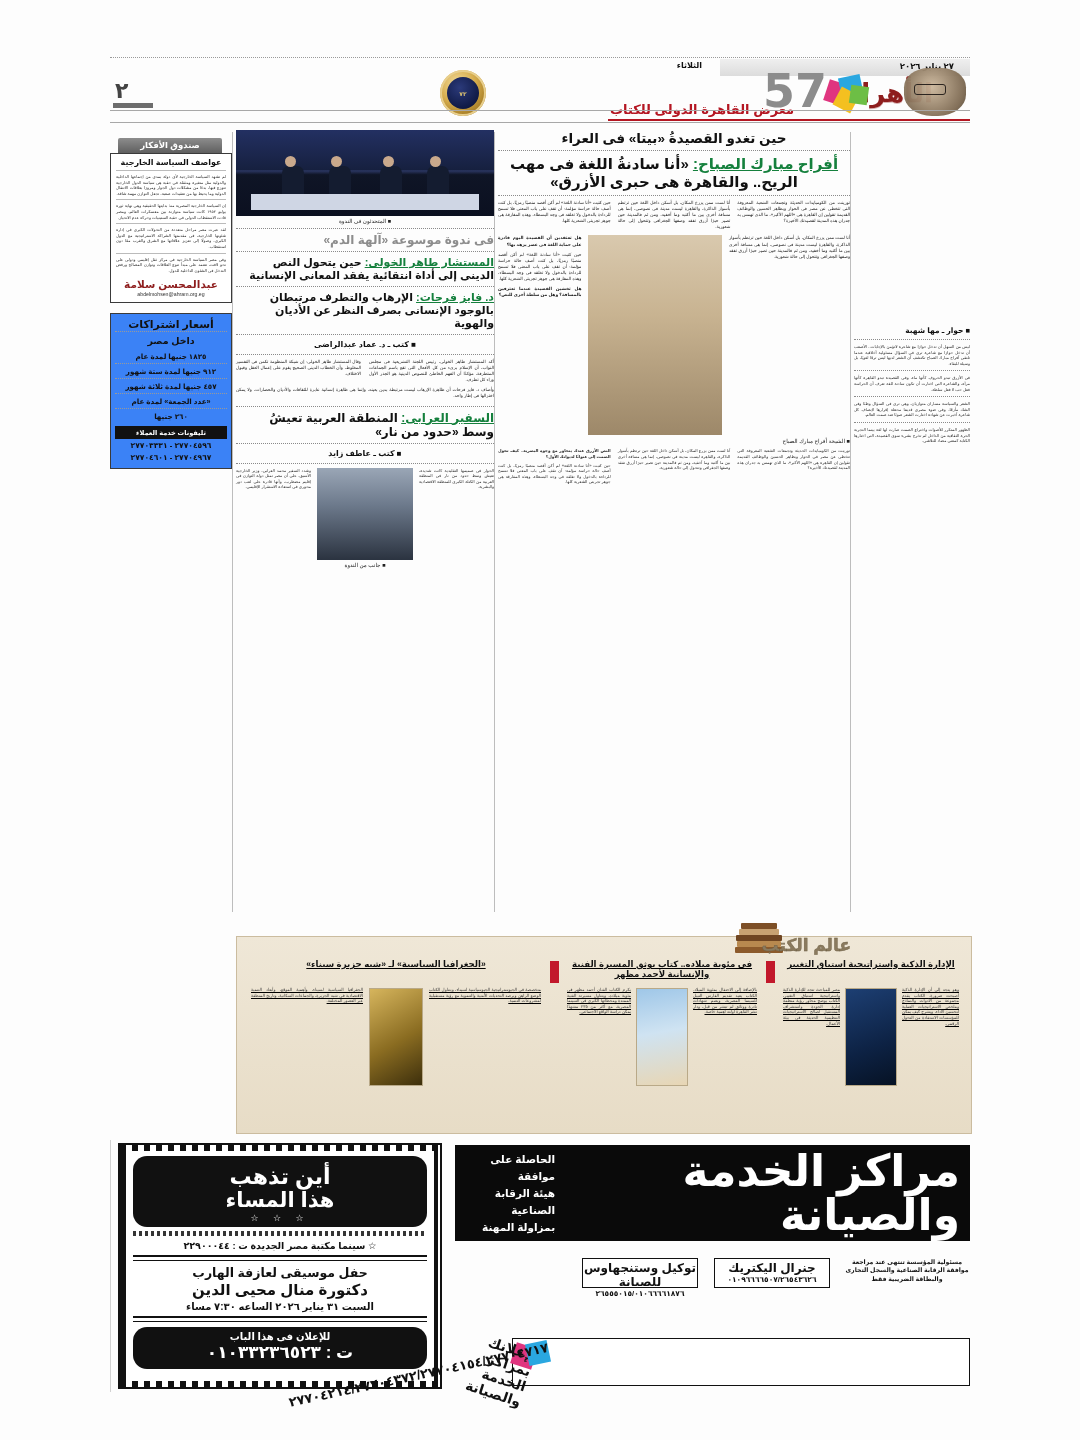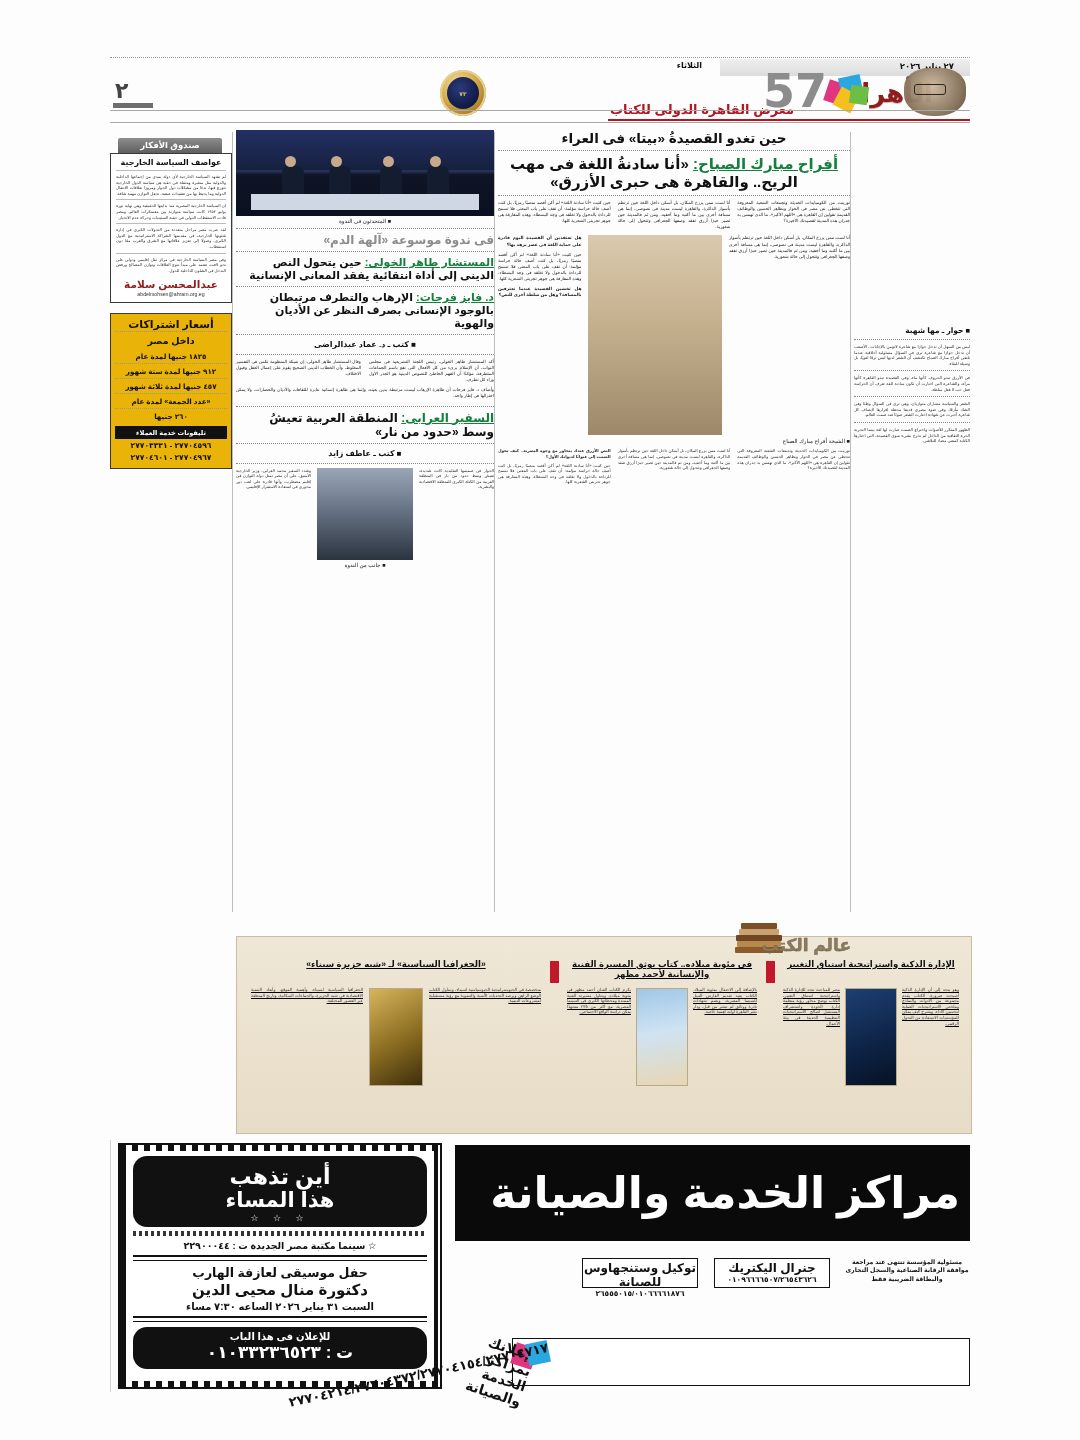--- a/index.html
+++ b/index.html
@@ -91,21 +91,21 @@
     color:#fff;font-size:8.5px;font-weight:bold;line-height:15px;text-align:center;
     border-radius:2px 2px 0 0;
   }
   .ideas-box{border:1px solid #3a3a3a;padding:4px 5px 5px;margin-top:0;background:#fff;}
   .ideas-title{font-size:8px;font-weight:bold;text-align:center;color:#111;margin-bottom:3px;}
   .ideas-sep{border-top:1px solid #bbb;margin:3px 0;}
   .author-name{font-size:10.5px;font-weight:bold;text-align:center;color:#8e1d1d;margin-top:5px;}
   .author-mail{font-size:5.2px;text-align:center;color:#333;margin-top:1px;}
 
   
-  .subs{border:1px solid #3a3a3a;margin-top:10px;background:#eab308;padding:4px 4px 5px;}
+  .subs{border:1px solid #3a3a3a;margin-top:10px;background:#3b82f6;padding:4px 4px 5px;}
   .subs-h{font-size:11px;font-weight:bold;text-align:center;color:#111;}
   .subs-row{font-size:7.2px;font-weight:bold;text-align:center;color:#111;padding:2.5px 0;border-top:1px dotted #999;}
   .subs-row.first{border-top:none;}
   .subs-inmasr{font-size:9.5px;font-weight:bold;text-align:center;color:#111;padding:3px 0;border-top:1px dotted #999;}
   .subs-black{background:#111;color:#fff;font-size:6.6px;font-weight:bold;text-align:center;padding:2.5px 0;margin-top:3px;}
   .subs-tel{font-size:7.6px;font-weight:bold;text-align:center;color:#111;padding:1.5px 0;letter-spacing:.3px;}
 
   
   .kicker{color:#15803d;font-weight:bold;text-decoration:underline;}
   .hl-main{font-size:13.5px;font-weight:bold;color:#111;text-align:center;}
@@ -448,20 +448,25 @@
         <div class="ad-dbl"></div>
         <div class="ad-bot">
           <div class="a">للإعلان فى هذا الباب</div>
           <div class="b">ت : ٠١٠٣٣٢٣٦٥٢٣</div>
         </div>
       </div>
     </div>
 
     <div class="ad-banner ar">
       <div class="big">مراكز الخدمة والصيانة</div>
+      <div class="side">
+        <div>الحاصلة على موافقة</div>
+        <div>هيئة الرقابة الصناعية</div>
+        <div>بمزاولة المهنة</div>
+      </div>
     </div>
 
     <div class="cert-row ar">
       <div class="cert" style="right:140px;top:0;width:116px;height:30px;padding-top:2px">
         <div class="n">جنرال اليكتريك</div>
         <div class="p">٠١٠٩٦٦٦٦٥٠٧/٢٦٥٤٣٦٢٦</div>
       </div>
       <div class="cert" style="right:272px;top:0;width:116px;height:30px;padding-top:2px">
         <div class="n">توكيل وستنجهاوس للصيانة</div>
         <div class="p">٢٦٥٥٥٠١٥/٠١٠٦٦٦٦١٨٧٦</div>

